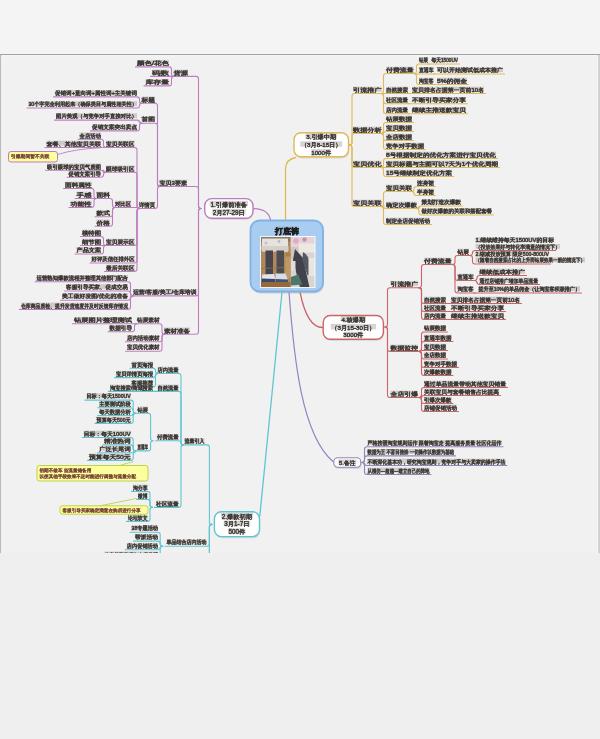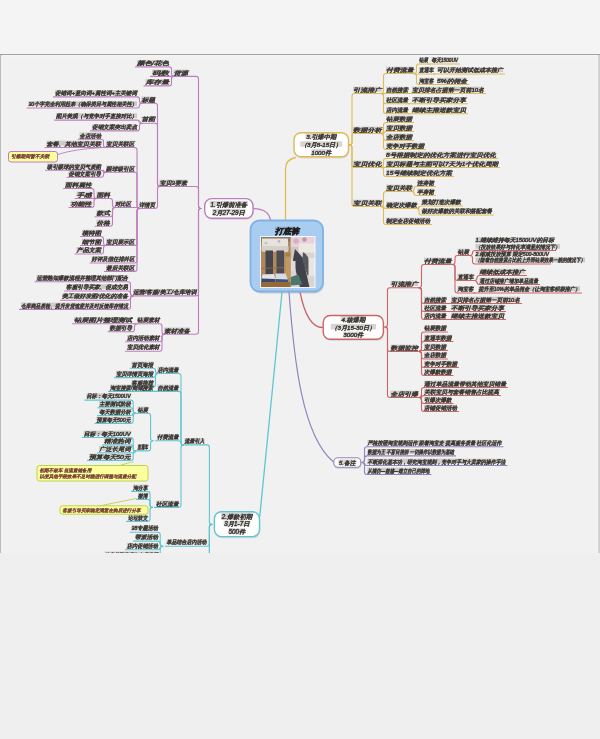--- a/index.html
+++ b/index.html
@@ -1,16 +1,16 @@
 <!DOCTYPE html>
 <html><head>
 <meta charset="utf-8">
 <style>
 html,body{margin:0;padding:0;background:#f0eff0;}
-#wrap{position:relative;width:600px;height:553px;overflow:hidden;font-style:italic;}
+#wrap{position:relative;width:600px;height:553px;overflow:hidden;}
 svg{display:block;}
 </style>
 </head>
 <body>
 <div id="wrap">
 <svg width="600" height="739" viewBox="0 0 600 739" font-family="Liberation Sans, sans-serif">
 <rect x="0" y="0" width="600" height="739" fill="#f0eff0"></rect>
 <rect x="0" y="0" width="600" height="54" fill="#f5f4f5"></rect>
 <rect x="1.5" y="55" width="597" height="628.5" fill="#f2f1f2"></rect>
 <path d="M0.0,54.6 L600.0,54.6" stroke="#a2a2a2" stroke-width="1.30" fill="none"></path>

